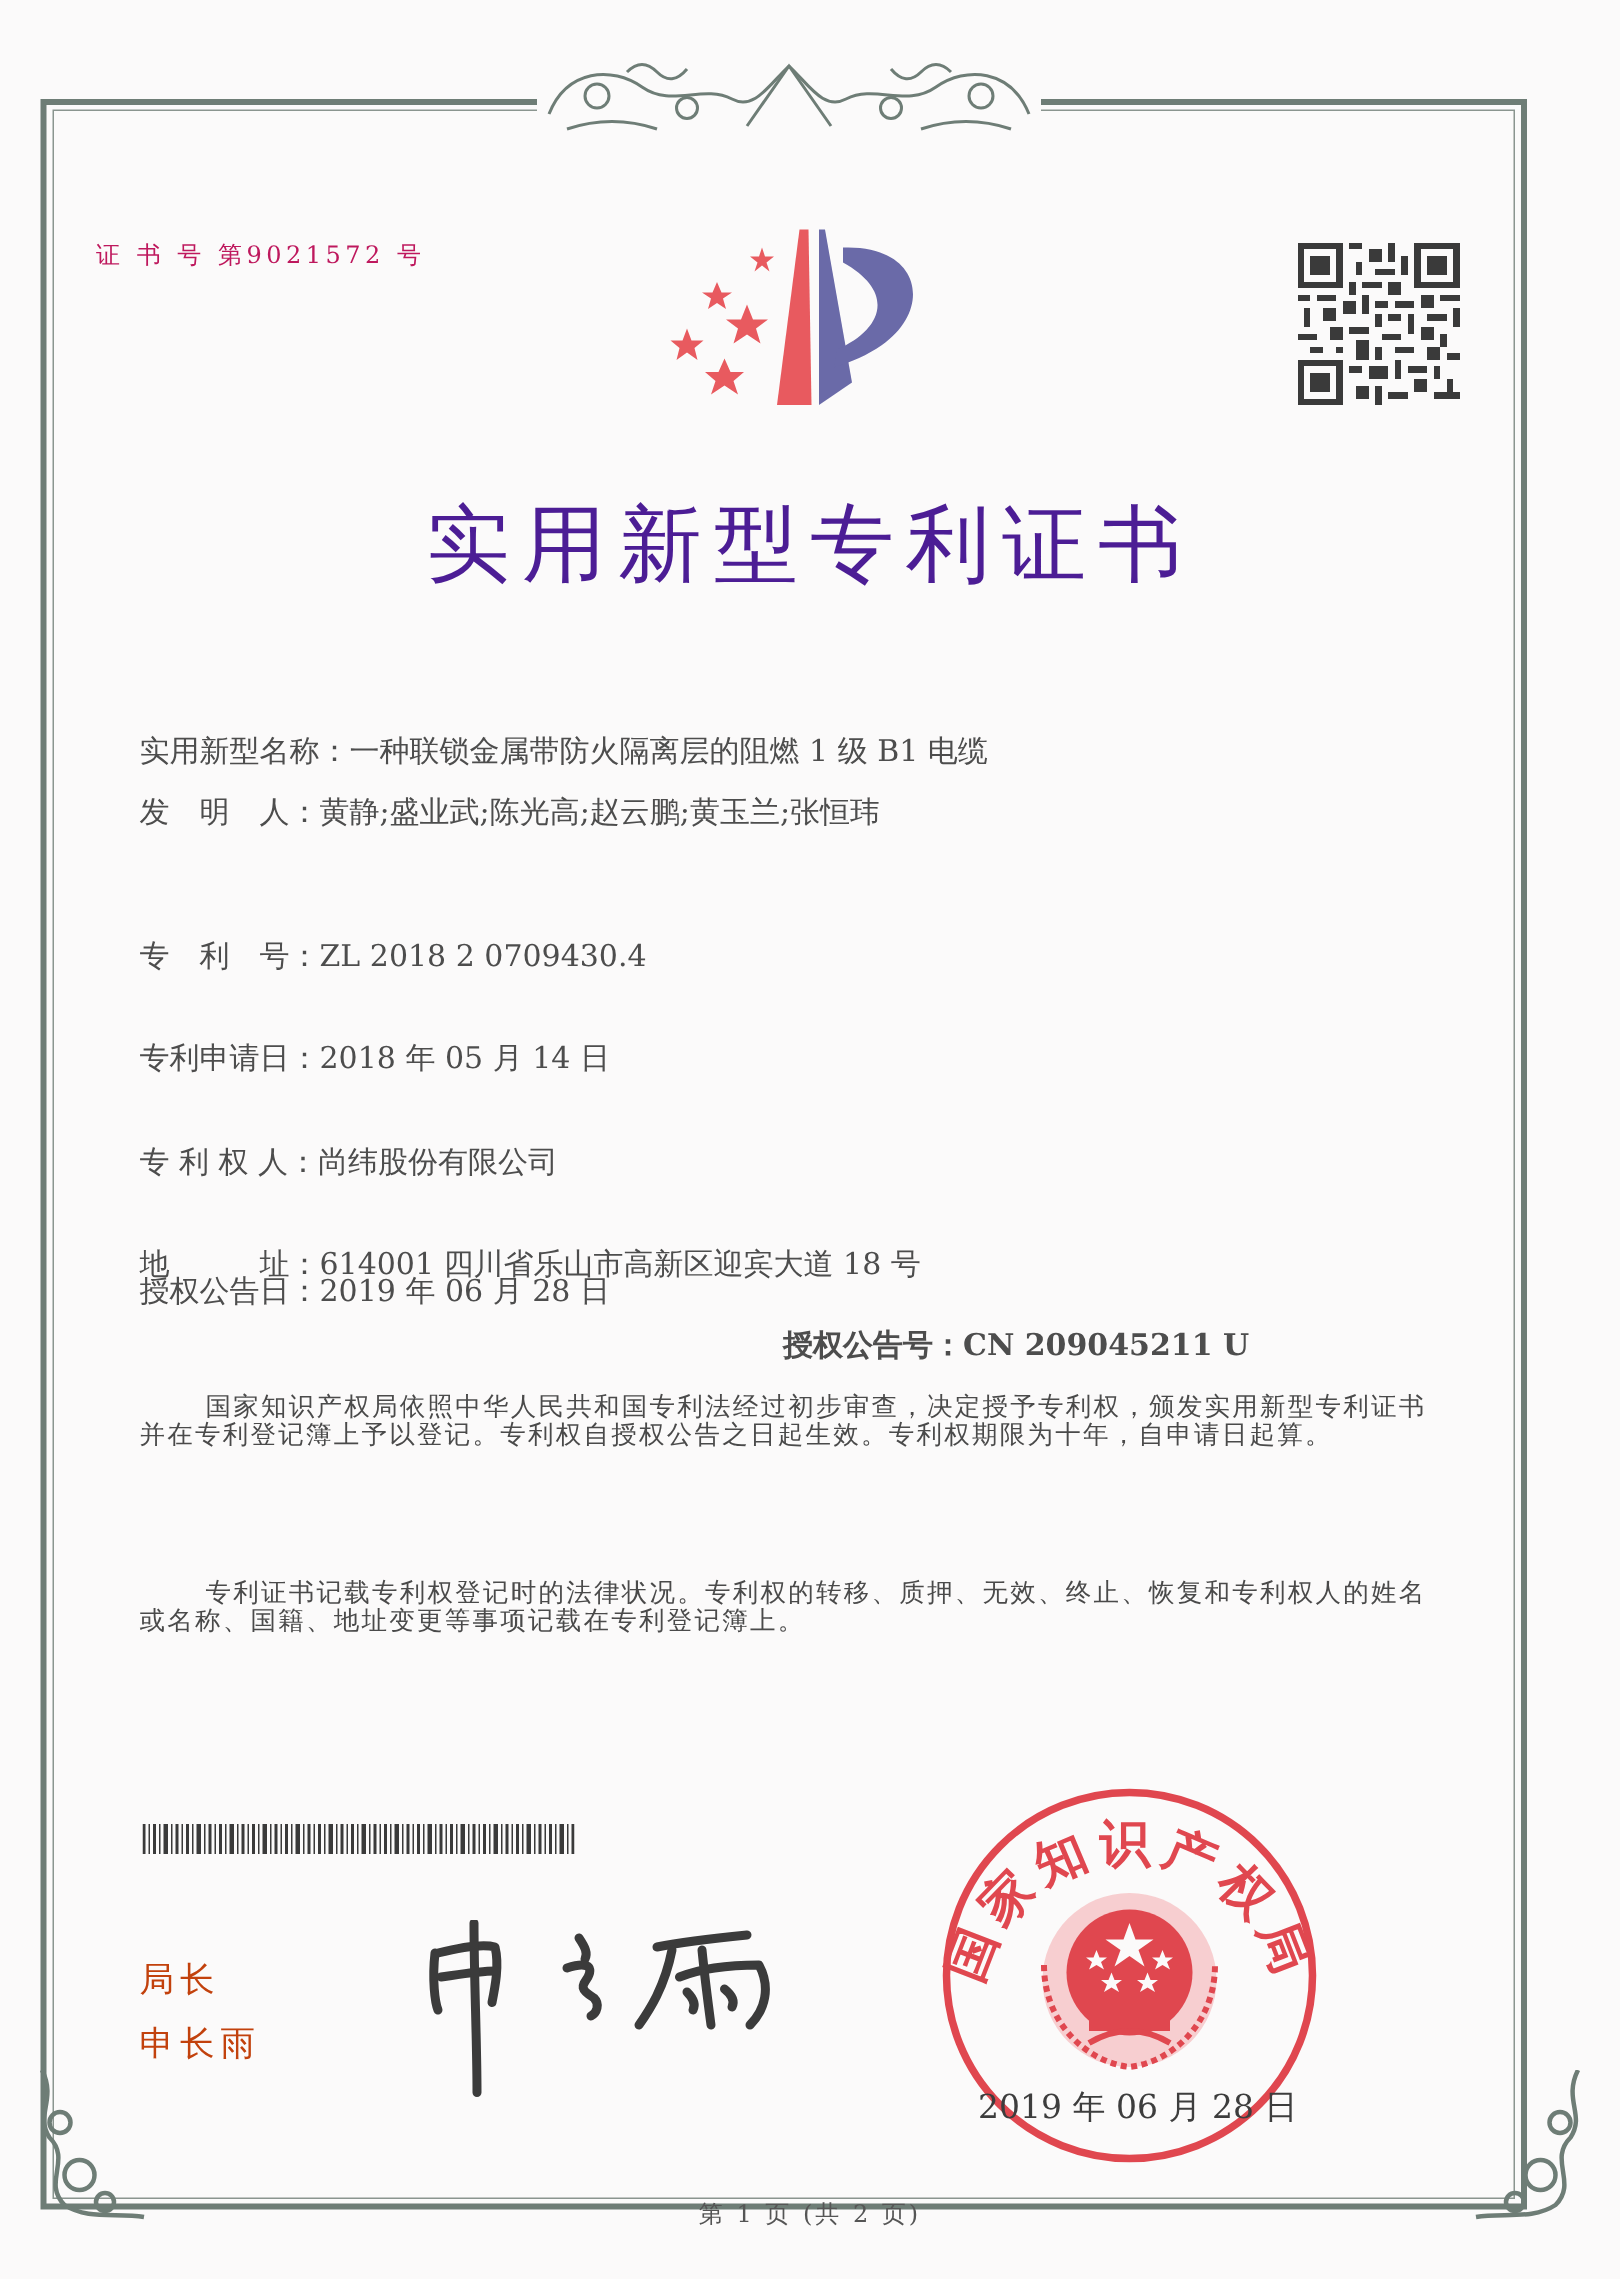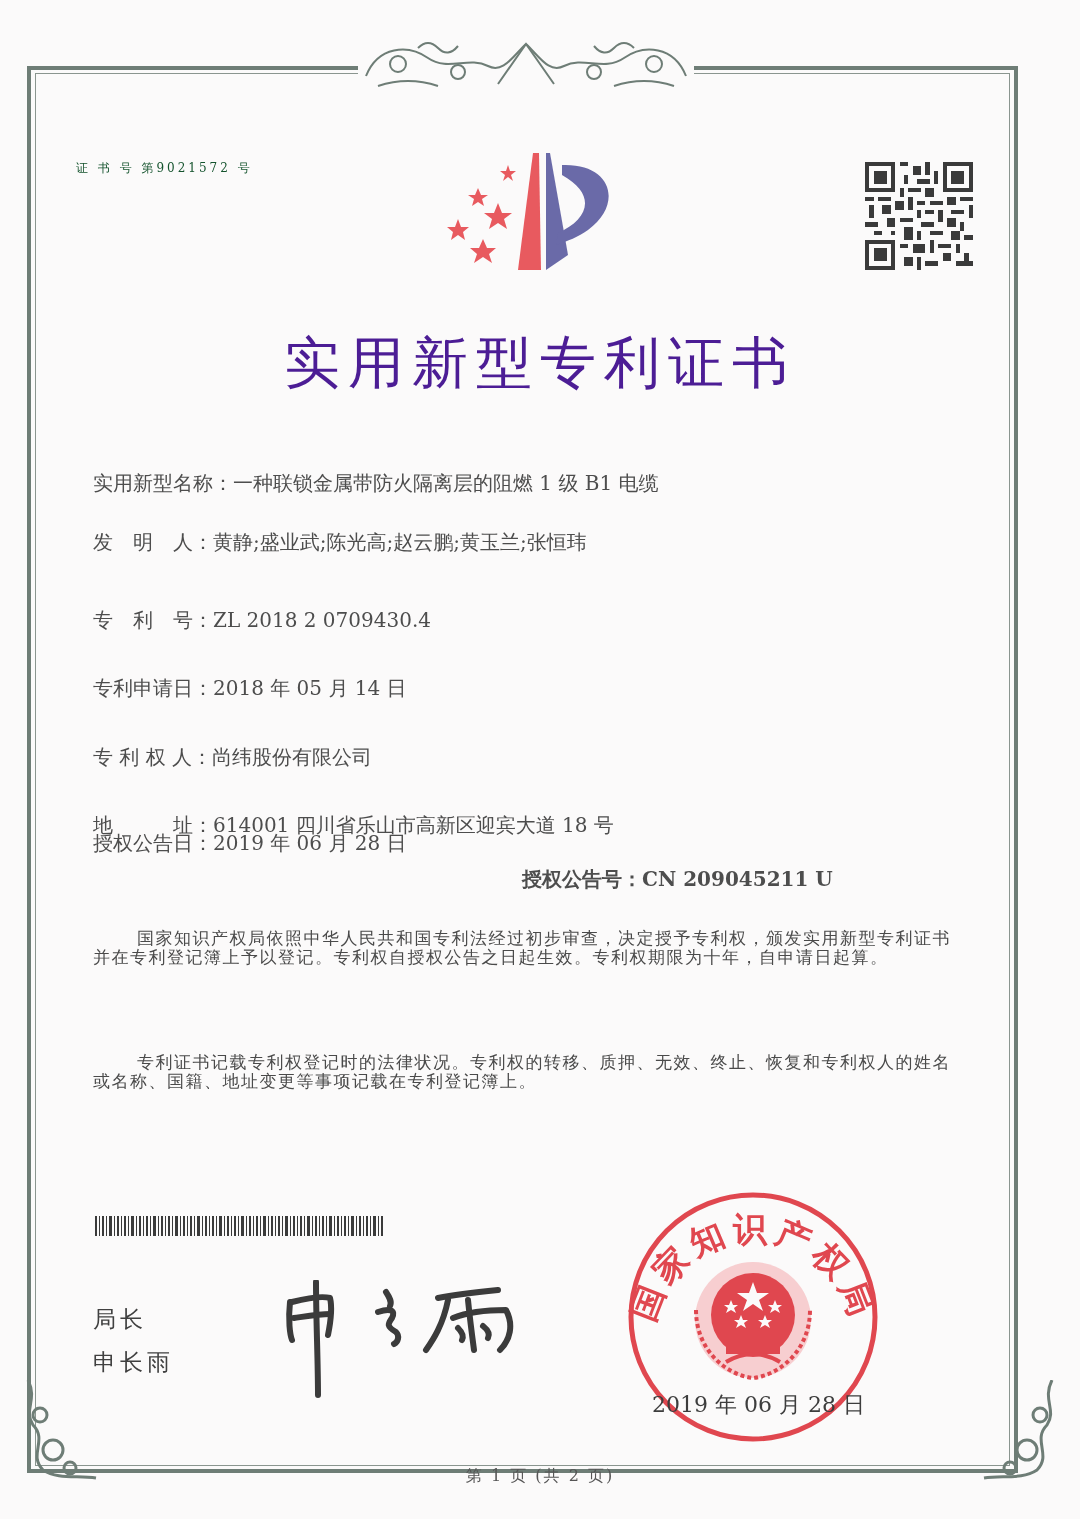--- a/index.html
+++ b/index.html
@@ -13,32 +13,32 @@
     position:absolute; left:27px; top:66px; width:991px; height:1407px;
     border:4px solid #6e7d76; box-sizing:border-box;
   }
   .frame-inner {
     position:absolute; left:35px; top:73px; width:975px; height:1393px;
     border:1px solid #8a958f; box-sizing:border-box;
   }
   .top-ornament { position:absolute; left:358px; top:36px; width:336px; height:58px; background:#fbfafa; }
   .corner { position:absolute; width:80px; height:110px; }
   .abs { position:absolute; }
-  .cert-no { left:76px; top:160px; font-size:12px; letter-spacing:3px; color:#14532d; }
+  .cert-no { left:64px; top:160px; font-size:16px; letter-spacing:3px; color:#be185d; }
   .logo { left:438px; top:145px; width:175px; height:140px; }
   .qr { left:864px; top:162px; width:110px; height:108px; }
   .title {
     left:0; width:1080px; top:326px; text-align:center;
     font-size:56px; letter-spacing:8px; color:#4c1d95; font-family:"DejaVu Serif", serif;
   }
   .field { left:93px; font-size:20px; color:#4d4d4d; white-space:nowrap; }
-  .field .lbl { display:inline-block; }
+  .field .lbl { display:inline-block;margin-top:17px; }
   .para { left:93px; width:860px; font-size:17px; line-height:19px; color:#4a4a4a; letter-spacing:1.5px; text-indent:44px; }
   .barcode { left:95px; top:1216px; width:288px; height:20px; }
-  .director { left:93px; font-size:23px; color:#404040; letter-spacing:4px; }
+  .director { left:93px; font-size:23px; color:#c2410c; letter-spacing:4px; }
   .signature { left:278px; top:1280px; width:260px; height:120px; }
   .seal { left:626px; top:1190px; width:254px; height:254px; }
   .seal-date { left:652px; top:1390px; font-size:22px; color:#3d3d3d; }
   .page-footer { left:0; width:1080px; top:1466px; text-align:center; font-size:16px; color:#555; letter-spacing:2px; }
 </style>
 </head>
 <body>
 
 <div class="frame-outer"></div>
 <div class="frame-inner"></div>
@@ -99,21 +99,21 @@
     <path d="M0 18h7v7H0z M1 19v5h5v-5z M2 20h3v3H2z"></path>
     <path d="M8 0h2v1H8z M11 1h2v2h-2z M9 3h1v2H9z M14 0h1v3h-1z M12 4h3v1h-3z M16 2h1v3h-1z M8 6h1v2H8z M10 6h3v1h-3z M14 6h2v2h-2z M0 8h2v1H0z M3 8h3v1H3z M7 9h2v2H7z M10 8h1v3h-1z M12 9h2v1h-2z M15 9h3v1h-3z M19 8h2v2h-2z M22 8h3v1h-3z M1 10h1v3H1z M4 10h2v2H4z M12 11h1v2h-1z M14 11h2v1h-2z M17 11h1v3h-1z M20 11h3v1h-3z M24 10h1v3h-1z M0 14h3v1H0z M5 13h2v2H5z M8 13h3v1H8z M13 14h3v1h-3z M19 13h2v2h-2z M22 14h1v2h-1z M2 16h2v1H2z M6 16h1v1H6z M9 15h2v3H9z M12 16h1v2h-1z M15 16h3v1h-3z M20 16h2v2h-2z M23 17h2v1h-2z M8 19h2v1H8z M11 19h3v2h-3z M15 18h1v3h-1z M17 19h3v1h-3z M21 19h1v2h-1z M9 22h2v2H9z M12 22h1v3h-1z M14 23h3v1h-3z M18 21h2v2h-2z M21 23h4v1h-4z M23 21h1v2h-1z"></path>
   </g>
 </svg>
 
 <div class="abs title">实用新型专利证书</div>
 
 <div class="abs field" style="top:470px;">
   <span class="lbl">实用新型名称：</span><span>一种联锁金属带防火隔离层的阻燃 1 级 B1 电缆</span>
 </div>
-<div class="abs field" style="top:529px;">
+<div class="abs field" style="top:511px;">
   <span class="lbl">发　明　人：</span><span>黄静;盛业武;陈光高;赵云鹏;黄玉兰;张恒玮</span>
 </div>
 <div class="abs field" style="top:607px;">
   <span class="lbl">专　利　号：</span><span>ZL 2018 2 0709430.4</span>
 </div>
 <div class="abs field" style="top:675px;">
   <span class="lbl">专利申请日：</span><span>2018 年 05 月 14 日</span>
 </div>
 <div class="abs field" style="top:744px;">
   <span class="lbl">专 利 权 人：</span><span>尚纬股份有限公司</span>

